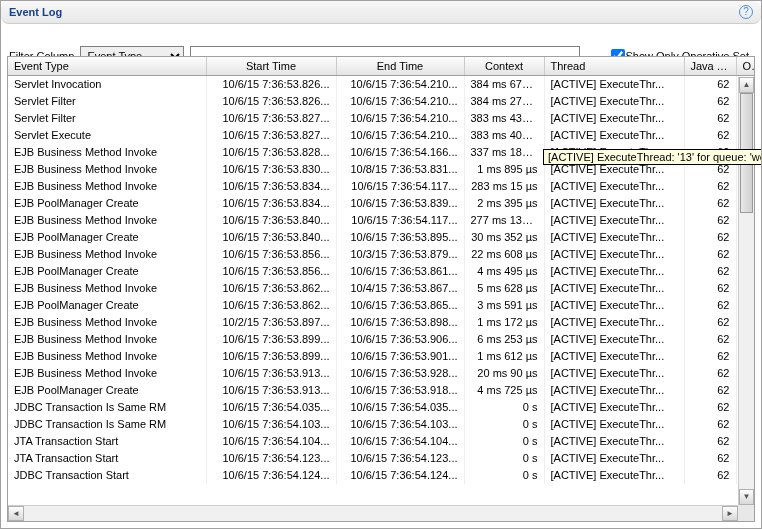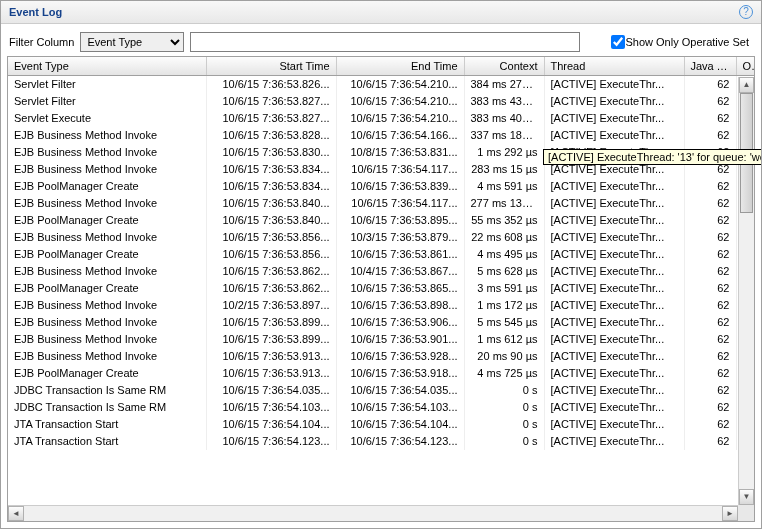--- a/index.html
+++ b/index.html
@@ -13,38 +13,39 @@
   border: 1px solid #a0a0a0;
   position: relative;
 }
 .title-bar {
   background: linear-gradient(to bottom, #f8f8f8, #e8e8e8);
   border-bottom: 1px solid #ccc;
   padding: 4px 8px;
   display: flex;
   justify-content: space-between;
   align-items: center;
+  border-radius: 8px;
 }
 .title-bar .title {
   font-weight: bold;
   color: #15428b;
 }
 .help-icon {
   width: 14px;
   height: 14px;
   border: 1px solid #4a90d9;
   border-radius: 50%;
   color: #4a90d9;
   font-size: 10px;
   text-align: center;
   line-height: 12px;
   cursor: pointer;
 }
 .filter-row {
-  padding: 8px 8px;
+  padding: 22px 8px;
   display: flex;
   align-items: center;
   gap: 4px;
 }
 .filter-label { margin-right: 2px; }
 .filter-select {
   width: 104px;
   height: 20px;
   border: 1px solid #7f7f7f;
   font-size: 11px;
@@ -90,21 +91,21 @@
   border-right: 1px solid #ccc;
   border-bottom: 1px solid #a0a0a0;
   padding: 3px 6px;
   font-weight: normal;
   white-space: nowrap;
   overflow: hidden;
   text-overflow: ellipsis;
   position: relative;
 }
 th.left { text-align: left; }
-th.right { text-align: right; }
+th.right { text-align: center; }
 td {
   padding: 2px 6px;
   border-right: 1px solid #eee;
   white-space: nowrap;
   overflow: hidden;
   text-overflow: ellipsis;
   height: 17px;
 }
 td.right { text-align: right; }
 .col-type   { width: 198px; }
@@ -216,20 +217,29 @@
           <th class="right">Start Time</th>
           <th class="right">End Time</th>
           <th class="right">Context</th>
           <th class="left">Thread</th>
           <th class="right">Java Th...</th>
           <th class="left"><span>OS</span></th>
         </tr>
       </thead>
       <tbody id="tbody">
           <tr>
+            <td>Servlet Invocation</td>
+            <td class="right">10/6/15 7:36:53.826...</td>
+            <td class="right">10/6/15 7:36:54.210...</td>
+            <td class="right">384 ms 671 µs</td>
+            <td>[ACTIVE] ExecuteThr...</td>
+            <td class="right">62</td>
+            <td></td>
+          </tr>
+          <tr>
             <td>Servlet Filter</td>
             <td class="right">10/6/15 7:36:53.826...</td>
             <td class="right">10/6/15 7:36:54.210...</td>
             <td class="right">384 ms 279 µs</td>
             <td>[ACTIVE] ExecuteThr...</td>
             <td class="right">62</td>
             <td></td>
           </tr>
           <tr>
             <td>Servlet Filter</td>
@@ -255,57 +265,57 @@
             <td class="right">10/6/15 7:36:54.166...</td>
             <td class="right">337 ms 185 µs</td>
             <td>[ACTIVE] ExecuteThr...</td>
             <td class="right">62</td>
             <td></td>
           </tr>
           <tr>
             <td>EJB Business Method Invoke</td>
             <td class="right">10/6/15 7:36:53.830...</td>
             <td class="right">10/8/15 7:36:53.831...</td>
-            <td class="right">1 ms 292 µs</td>
+            <td class="right">1 ms 895 µs</td>
             <td>[ACTIVE] ExecuteThr...</td>
             <td class="right">62</td>
             <td></td>
           </tr>
           <tr>
             <td>EJB Business Method Invoke</td>
             <td class="right">10/6/15 7:36:53.834...</td>
             <td class="right">10/6/15 7:36:54.117...</td>
             <td class="right">283 ms 15 µs</td>
             <td>[ACTIVE] ExecuteThr...</td>
             <td class="right">62</td>
             <td></td>
           </tr>
           <tr>
             <td>EJB PoolManager Create</td>
             <td class="right">10/6/15 7:36:53.834...</td>
             <td class="right">10/6/15 7:36:53.839...</td>
-            <td class="right">4 ms 591 µs</td>
+            <td class="right">2 ms 395 µs</td>
             <td>[ACTIVE] ExecuteThr...</td>
             <td class="right">62</td>
             <td></td>
           </tr>
           <tr>
             <td>EJB Business Method Invoke</td>
             <td class="right">10/6/15 7:36:53.840...</td>
             <td class="right">10/6/15 7:36:54.117...</td>
             <td class="right">277 ms 135 µs</td>
             <td>[ACTIVE] ExecuteThr...</td>
             <td class="right">62</td>
             <td></td>
           </tr>
           <tr>
             <td>EJB PoolManager Create</td>
             <td class="right">10/6/15 7:36:53.840...</td>
             <td class="right">10/6/15 7:36:53.895...</td>
-            <td class="right">55 ms 352 µs</td>
+            <td class="right">30 ms 352 µs</td>
             <td>[ACTIVE] ExecuteThr...</td>
             <td class="right">62</td>
             <td></td>
           </tr>
           <tr>
             <td>EJB Business Method Invoke</td>
             <td class="right">10/6/15 7:36:53.856...</td>
             <td class="right">10/3/15 7:36:53.879...</td>
             <td class="right">22 ms 608 µs</td>
             <td>[ACTIVE] ExecuteThr...</td>
@@ -345,21 +355,21 @@
             <td class="right">10/6/15 7:36:53.898...</td>
             <td class="right">1 ms 172 µs</td>
             <td>[ACTIVE] ExecuteThr...</td>
             <td class="right">62</td>
             <td></td>
           </tr>
           <tr>
             <td>EJB Business Method Invoke</td>
             <td class="right">10/6/15 7:36:53.899...</td>
             <td class="right">10/6/15 7:36:53.906...</td>
-            <td class="right">5 ms 545 µs</td>
+            <td class="right">6 ms 253 µs</td>
             <td>[ACTIVE] ExecuteThr...</td>
             <td class="right">62</td>
             <td></td>
           </tr>
           <tr>
             <td>EJB Business Method Invoke</td>
             <td class="right">10/6/15 7:36:53.899...</td>
             <td class="right">10/6/15 7:36:53.901...</td>
             <td class="right">1 ms 612 µs</td>
             <td>[ACTIVE] ExecuteThr...</td>
@@ -408,20 +418,29 @@
             <td class="right">10/6/15 7:36:54.104...</td>
             <td class="right">0 s</td>
             <td>[ACTIVE] ExecuteThr...</td>
             <td class="right">62</td>
             <td></td>
           </tr>
           <tr>
             <td>JTA Transaction Start</td>
             <td class="right">10/6/15 7:36:54.123...</td>
             <td class="right">10/6/15 7:36:54.123...</td>
+            <td class="right">0 s</td>
+            <td>[ACTIVE] ExecuteThr...</td>
+            <td class="right">62</td>
+            <td></td>
+          </tr>
+          <tr>
+            <td>JDBC Transaction Start</td>
+            <td class="right">10/6/15 7:36:54.124...</td>
+            <td class="right">10/6/15 7:36:54.124...</td>
             <td class="right">0 s</td>
             <td>[ACTIVE] ExecuteThr...</td>
             <td class="right">62</td>
             <td></td>
           </tr>
         </tbody>
     </table>
   </div>
   <div class="vscroll">
     <div class="btn">▲</div>

